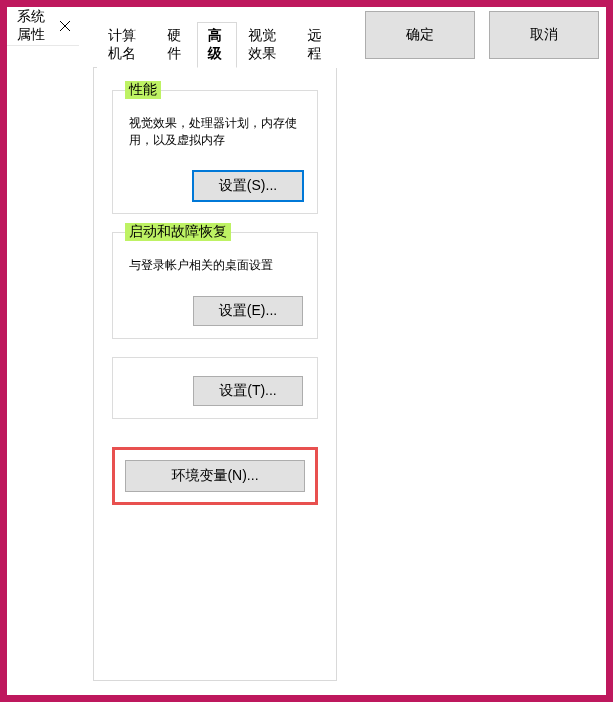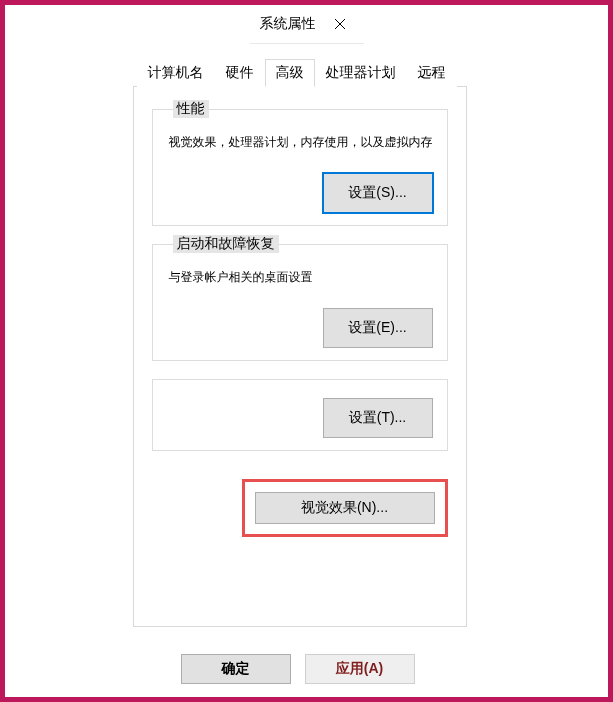--- a/index.html
+++ b/index.html
@@ -7,26 +7,24 @@
     padding: 0;
     font-family: "Microsoft YaHei", "Segoe UI", Tahoma, sans-serif;
     font-size: 14px;
     color: #000;
     background: #fff;
   }
   .window {
     width: 613px;
     height: 702px;
     background: #ffffff;
-    border: 5px solid #be185d;
+    border: 7px solid #be185d;
     box-sizing: border-box;
     display: flex;
-    flex-direction: column;
-    position: relative;
-    align-items: center;
+    position: relative;
   }
   .titlebar {
     height: 38px;
     display: flex;
     align-items: center;
     justify-content: space-between;
     border-bottom: 1px solid #e8e8e8;
     padding-left: 10px;
   }
   .titlebar .title {
@@ -61,20 +59,21 @@
     border: 1px solid transparent;
     border-bottom: none;
     background: #fff;
     cursor: pointer;
     position: relative;
   }
   .tab.active {
     border-color: #d9d9d9;
     border-bottom: 1px solid #fff;
     z-index: 2;
+    font-weight: bold;
   }
   .tabpanel {
     border: 1px solid #d9d9d9;
     flex: 1;
     padding: 22px 18px 18px 18px;
     box-sizing: border-box;
     display: flex;
     flex-direction: column;
   }
   .intro {
@@ -85,39 +84,39 @@
   
   .group {
     border: 1px solid #dcdcdc;
     margin-bottom: 18px;
     position: relative;
     padding: 14px 14px 12px 14px;
   }
   .group .legend {
     position: absolute;
     top: -10px;
-    left: 20px;
-    background: #e5e5e5;
+    left: 12px;
+    background: #bef264;
     padding: 0 4px;
     font-size: 14px;
   }
   .group .desc {
     font-size: 12px;
     margin: 10px 0 22px 2px;
   }
   .group .btnrow {
     display: flex;
     justify-content: flex-end;
     margin-top: 4px;
   }
 
   
   .btn {
     min-width: 110px;
-    height: 40px;
+    height: 30px;
     padding: 0 16px;
     font-family: inherit;
     font-size: 14px;
     background: #e1e1e1;
     border: 1px solid #adadad;
     cursor: pointer;
   }
   .btn:disabled {
     color: #7f1d1d;
     border-color: #cfcfcf;
@@ -146,21 +145,21 @@
   
   .footer {
     height: 56px;
     display: flex;
     align-items: center;
     justify-content: flex-end;
     gap: 14px;
     padding: 0 18px 0 0;
     border-top: 0;
   }
-  .footer .btn { min-width: 110px; height: 30px; font-weight: bold; }
+  .footer .btn { min-width: 110px; height: 48px; }
 </style>
 </head>
 <body>
 
 <div class="window">
 
   <div class="titlebar">
     <span class="title">系统属性</span>
     <div class="close">
       <svg width="12" height="12" viewBox="0 0 12 12">
@@ -168,21 +167,21 @@
         <line x1="11" y1="1" x2="1" y2="11" stroke="#000" stroke-width="1"></line>
       </svg>
     </div>
   </div>
 
   <div class="client">
     <div class="tabstrip">
       <div class="tab">计算机名</div>
       <div class="tab">硬件</div>
       <div class="tab active">高级</div>
-      <div class="tab">处理器计划</div>
+      <div class="tab">视觉效果</div>
       <div class="tab">远程</div>
     </div>
 
     <div class="tabpanel">
 
 
       <div class="group">
         <span class="legend">性能</span>
         <div class="desc">视觉效果，处理器计划，内存使用，以及虚拟内存</div>
         <div class="btnrow">
@@ -199,25 +198,26 @@
       </div>
 
       <div class="group">
         <div class="btnrow">
           <button class="btn">设置(T)...</button>
         </div>
       </div>
 
       <div class="envrow">
         <div class="envwrap">
-          <button class="btn">视觉效果(N)...</button>
+          <button class="btn">环境变量(N)...</button>
         </div>
       </div>
 
     </div>
   </div>
 
   <div class="footer">
     <button class="btn">确定</button>
+    <button class="btn">取消</button>
     <button class="btn" disabled="">应用(A)</button>
   </div>
 
 </div>
 
 </body></html>

